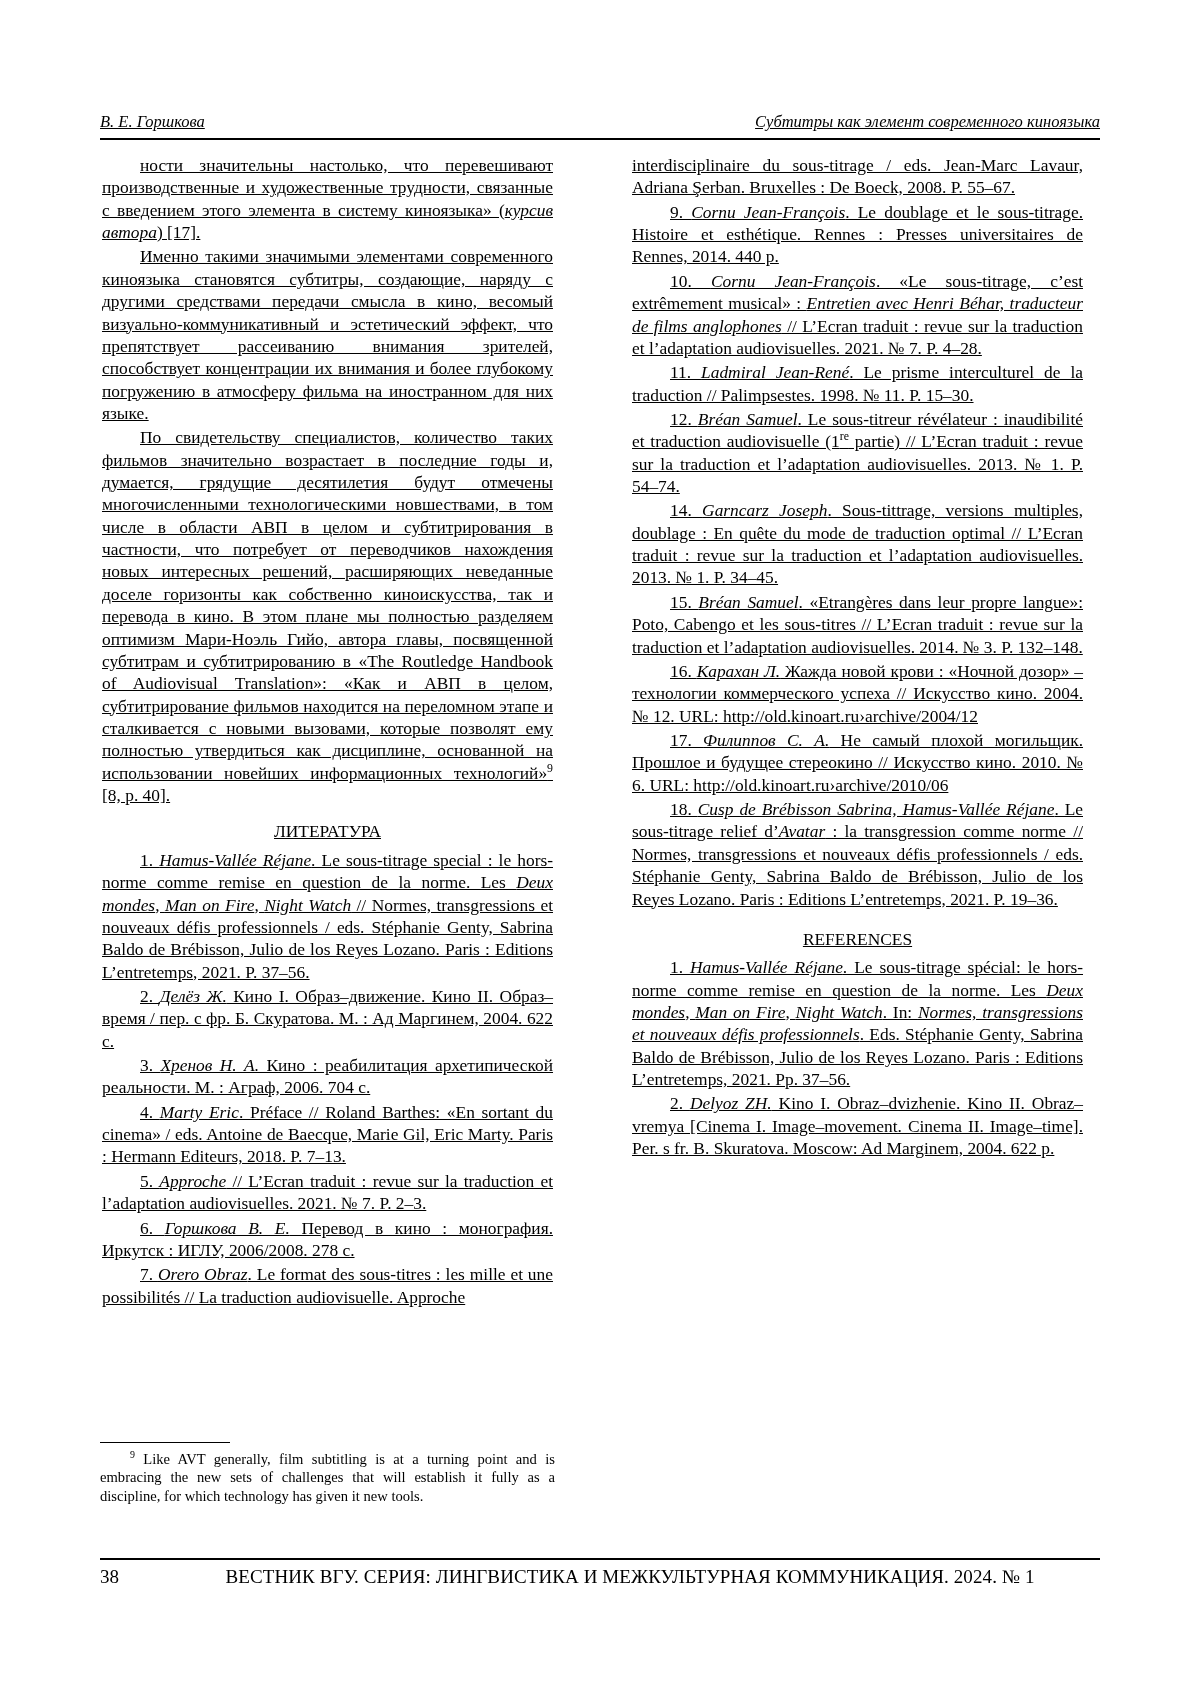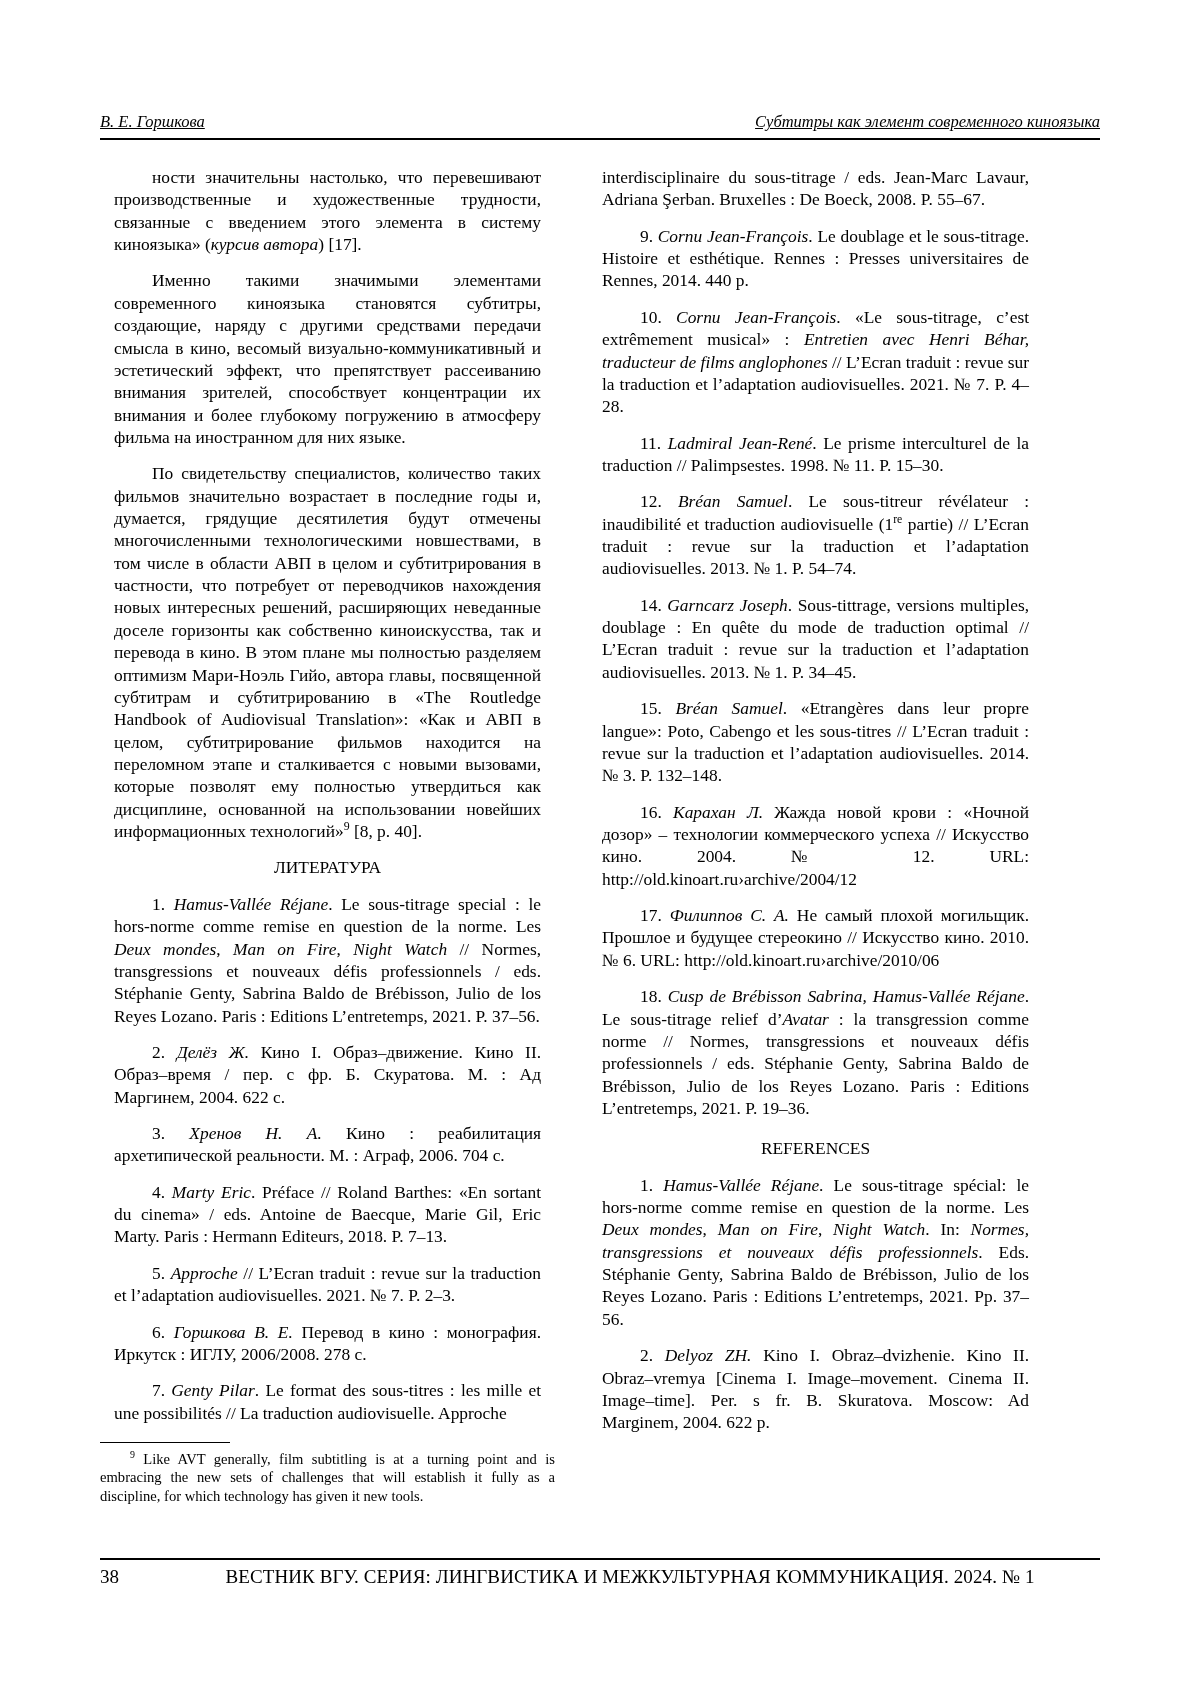--- a/index.html
+++ b/index.html
@@ -78,24 +78,25 @@
   .col {
     position: absolute;
     top: 0;
     width: 455px;
     font-size: 17.4px;
     line-height: 1.285;
     text-align: justify;
     hyphens: auto;
   }
   .col-left { left: 0; }
-  .col-right { left: 488px; }
+  .col-right { left: 530px; }
   p {
-    margin: 14px;
+    margin: 2px;
     text-indent: 38px;
+    text-decoration: underline;
   }
   p.noindent { text-indent: 0; }
   .centered {
     text-indent: 0;
     text-align: center;
     margin-top: 14px;
     margin-bottom: 6px;
   }
   .centered.refs { margin-top: 18px; }
   i, .i { font-style: italic; }
@@ -140,21 +141,21 @@
         <p></p>
       </div>
       <p class="centered">ЛИТЕРАТУРА</p>
       <div>
         <p>1. <i>Hamus-Vallée Réjane</i>. Le sous-titrage special : le hors-norme comme remise en question de la norme. Les <i>Deux mondes</i>, <i>Man on Fire</i>, <i>Night Watch</i> // Normes, transgressions et nouveaux défis professionnels / eds. Stéphanie Genty, Sabrina Baldo de Brébisson, Julio de los Reyes Lozano. Paris : Editions L’entretemps, 2021. P. 37–56.</p>
         <p>2. <i>Делёз Ж.</i> Кино I. Образ–движение. Кино II. Образ–время / пер. с фр. Б. Скуратова. М. : Ад Маргинем, 2004. 622 с.</p>
         <p>3. <i>Хренов Н. А.</i> Кино : реабилитация архетипической реальности. М. : Аграф, 2006. 704 с.</p>
         <p>4. <i>Marty Eric</i>. Préface // Roland Barthes: «En sortant du cinema» / eds. Antoine de Baecque, Marie Gil, Eric Marty. Paris : Hermann Editeurs, 2018. P. 7–13.</p>
         <p>5. <i>Approche</i> // L’Ecran traduit : revue sur la traduction et l’adaptation audiovisuelles. 2021. № 7. P. 2–3.</p>
         <p>6. <i>Горшкова В. Е.</i> Перевод в кино : монография. Иркутск : ИГЛУ, 2006/2008. 278 с.</p>
-        <p>7. <i>Genty Pilar</i>. Le format des sous-titres : les mille et une possibilités // La traduction audiovisuelle. Approche</p>
+        <p>7. <i>Orero Obraz</i>. Le format des sous-titres : les mille et une possibilités // La traduction audiovisuelle. Approche</p>
       </div>
     </div>
 
     <div class="col col-right">
       <div>
         <p class="noindent">interdisciplinaire du sous-titrage / eds. Jean-Marc Lavaur, Adriana Şerban. Bruxelles : De Boeck, 2008. P. 55–67.</p>
         <p>9. <i>Cornu Jean-François</i>. Le doublage et le sous-titrage. Histoire et esthétique. Rennes : Presses universitaires de Rennes, 2014. 440 p.</p>
         <p>10. <i>Cornu Jean-François</i>. «Le sous-titrage, c’est extrêmement musical» : <i>Entretien avec Henri Béhar, traducteur de films anglophones</i> // L’Ecran traduit : revue sur la traduction et l’adaptation audiovisuelles. 2021. № 7. P. 4–28.</p>
         <p>11. <i>Ladmiral Jean-René</i>. Le prisme interculturel de la traduction // Palimpsestes. 1998. № 11. P. 15–30.</p>
         <p>12. <i>Bréan Samuel</i>. Le sous-titreur révélateur : inaudibilité et traduction audiovisuelle (1<span class="sup">re</span> partie) // L’Ecran traduit : revue sur la traduction et l’adaptation audiovisuelles. 2013. № 1. P. 54–74.</p>

